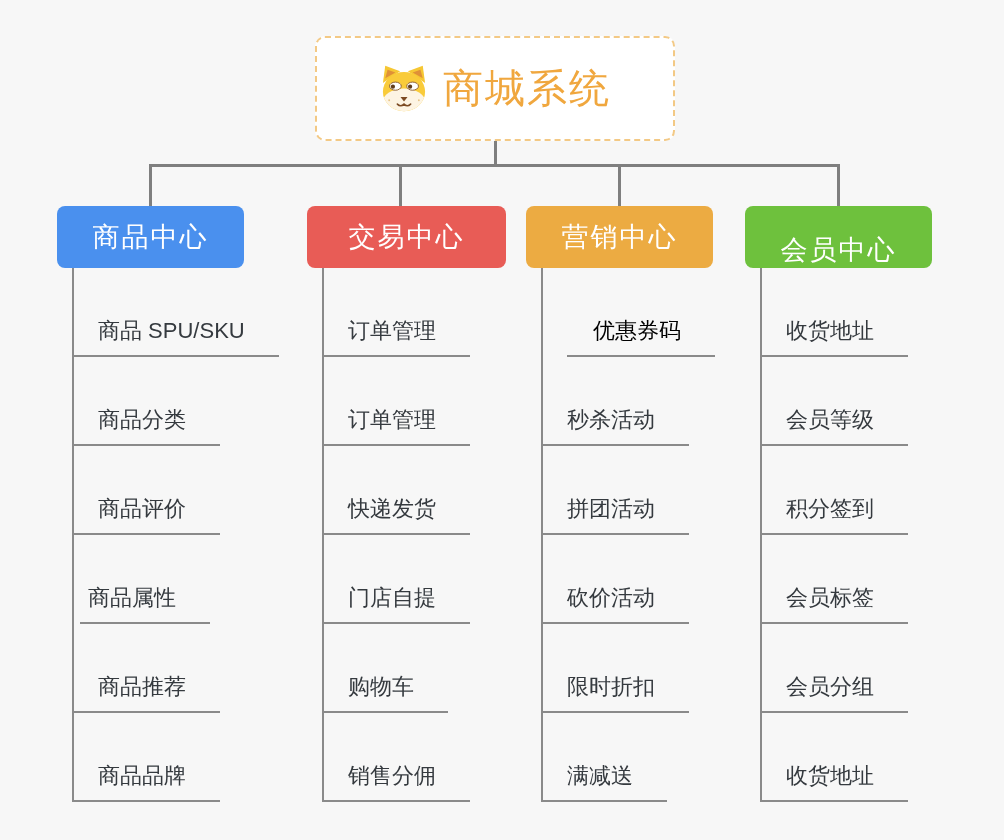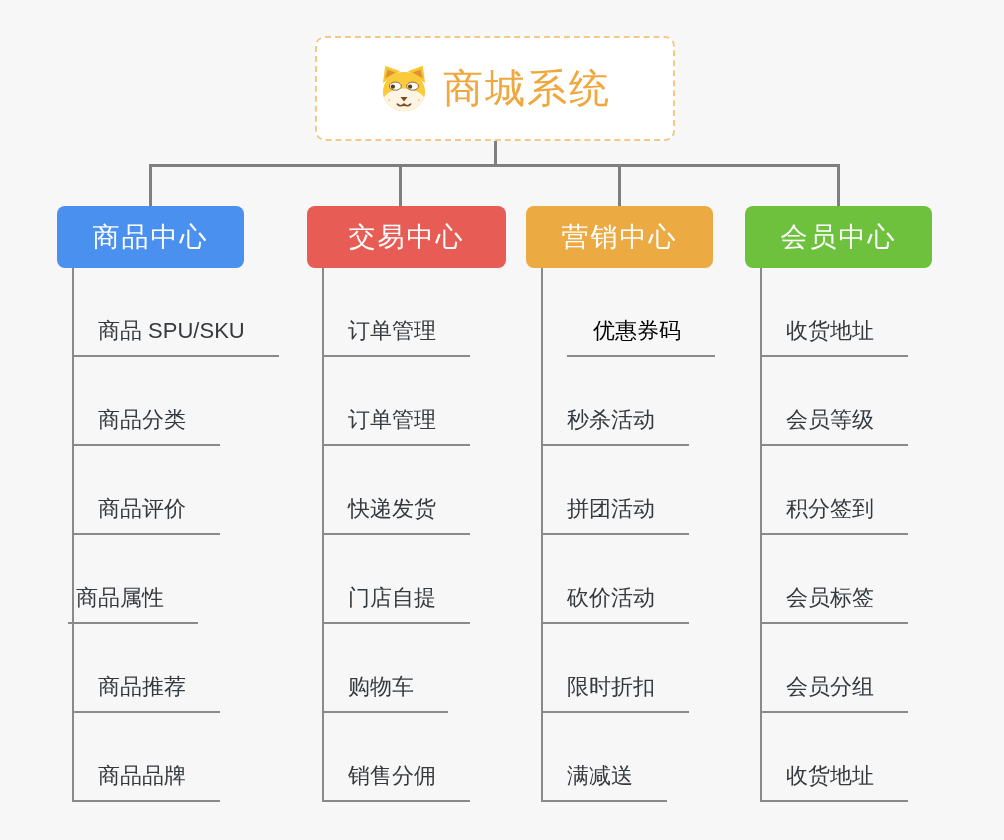--- a/index.html
+++ b/index.html
@@ -58,21 +58,21 @@
       <div class="line" style="left: 493.5px; top: 141px; width: 3px; height: 26px; background: rgb(127, 127, 127);"></div>
       <div class="line" style="left: 149px; top: 164px; width: 691px; height: 3px; background: rgb(127, 127, 127);"></div>
       <div class="line" style="left: 149px; top: 164px; width: 3px; height: 42px; background: rgb(127, 127, 127);"></div>
       <div class="branch-node" style="left: 57px; top: 206px; width: 187px; height: 62px; background: rgb(74, 144, 238);">
         <span>商品中心</span>
       </div>
       <div class="spine" style="left: 72px; top: 268px; width: 2px; height: 532px; background: rgb(138, 138, 138);"></div>
       <div class="leaf" style="left: 72px; top: 317px; color: rgb(53, 58, 63); border-bottom-color: rgb(138, 138, 138);">商品 SPU/SKU</div>
       <div class="leaf" style="left: 72px; top: 406px; color: rgb(53, 58, 63); border-bottom-color: rgb(138, 138, 138);">商品分类</div>
       <div class="leaf" style="left: 72px; top: 495px; color: rgb(53, 58, 63); border-bottom-color: rgb(138, 138, 138);">商品评价</div>
-      <div class="leaf" style="left: 68px; top: 584px; color: rgb(53, 58, 63); border-bottom-color: rgb(138, 138, 138); padding-left: 8px;">商品属性</div>
+      <div class="leaf" style="left: 80px; top: 584px; color: rgb(53, 58, 63); border-bottom-color: rgb(138, 138, 138); padding-left: 8px;">商品属性</div>
       <div class="leaf" style="left: 72px; top: 673px; color: rgb(53, 58, 63); border-bottom-color: rgb(138, 138, 138);">商品推荐</div>
       <div class="leaf" style="left: 72px; top: 762px; color: rgb(53, 58, 63); border-bottom-color: rgb(138, 138, 138);">商品品牌</div>
       <div class="line" style="left: 399px; top: 164px; width: 3px; height: 42px; background: rgb(127, 127, 127);"></div>
       <div class="branch-node" style="left: 307px; top: 206px; width: 199px; height: 62px; background: rgb(232, 92, 86);">
         <span>交易中心</span>
       </div>
       <div class="spine" style="left: 322px; top: 268px; width: 2px; height: 532px; background: rgb(138, 138, 138);"></div>
       <div class="leaf" style="left: 322px; top: 317px; color: rgb(53, 58, 63); border-bottom-color: rgb(138, 138, 138);">订单管理</div>
       <div class="leaf" style="left: 322px; top: 406px; color: rgb(53, 58, 63); border-bottom-color: rgb(138, 138, 138);">订单管理</div>
       <div class="leaf" style="left: 322px; top: 495px; color: rgb(53, 58, 63); border-bottom-color: rgb(138, 138, 138);">快递发货</div>
@@ -84,21 +84,21 @@
         <span>营销中心</span>
       </div>
       <div class="spine" style="left: 541px; top: 268px; width: 2px; height: 532px; background: rgb(138, 138, 138);"></div>
       <div class="leaf" style="left: 541px; top: 317px; color: #000000; border-bottom-color: rgb(138, 138, 138); margin-left: 26px;">优惠券码</div>
       <div class="leaf" style="left: 541px; top: 406px; color: rgb(53, 58, 63); border-bottom-color: rgb(138, 138, 138);">秒杀活动</div>
       <div class="leaf" style="left: 541px; top: 495px; color: rgb(53, 58, 63); border-bottom-color: rgb(138, 138, 138);">拼团活动</div>
       <div class="leaf" style="left: 541px; top: 584px; color: rgb(53, 58, 63); border-bottom-color: rgb(138, 138, 138);">砍价活动</div>
       <div class="leaf" style="left: 541px; top: 673px; color: rgb(53, 58, 63); border-bottom-color: rgb(138, 138, 138);">限时折扣</div>
       <div class="leaf" style="left: 541px; top: 762px; color: rgb(53, 58, 63); border-bottom-color: rgb(138, 138, 138);">满减送</div>
       <div class="line" style="left: 837px; top: 164px; width: 3px; height: 42px; background: rgb(127, 127, 127);"></div>
-      <div class="branch-node" style="left: 745px; top: 206px; width: 187px; height: 62px; background: rgb(110, 193, 61);">
+      <div class="branch-node" style="left: 745px; top: 206px; width: 187px; height: 62px; background: rgb(110, 193, 61); align-items: flex-end;">
         <span>会员中心</span>
       </div>
       <div class="spine" style="left: 760px; top: 268px; width: 2px; height: 532px; background: rgb(138, 138, 138);"></div>
       <div class="leaf" style="left: 760px; top: 317px; color: rgb(53, 58, 63); border-bottom-color: rgb(138, 138, 138);">收货地址</div>
       <div class="leaf" style="left: 760px; top: 406px; color: rgb(53, 58, 63); border-bottom-color: rgb(138, 138, 138);">会员等级</div>
       <div class="leaf" style="left: 760px; top: 495px; color: rgb(53, 58, 63); border-bottom-color: rgb(138, 138, 138);">积分签到</div>
       <div class="leaf" style="left: 760px; top: 584px; color: rgb(53, 58, 63); border-bottom-color: rgb(138, 138, 138);">会员标签</div>
       <div class="leaf" style="left: 760px; top: 673px; color: rgb(53, 58, 63); border-bottom-color: rgb(138, 138, 138);">会员分组</div>
       <div class="leaf" style="left: 760px; top: 762px; color: rgb(53, 58, 63); border-bottom-color: rgb(138, 138, 138);">收货地址</div>
     </div>

